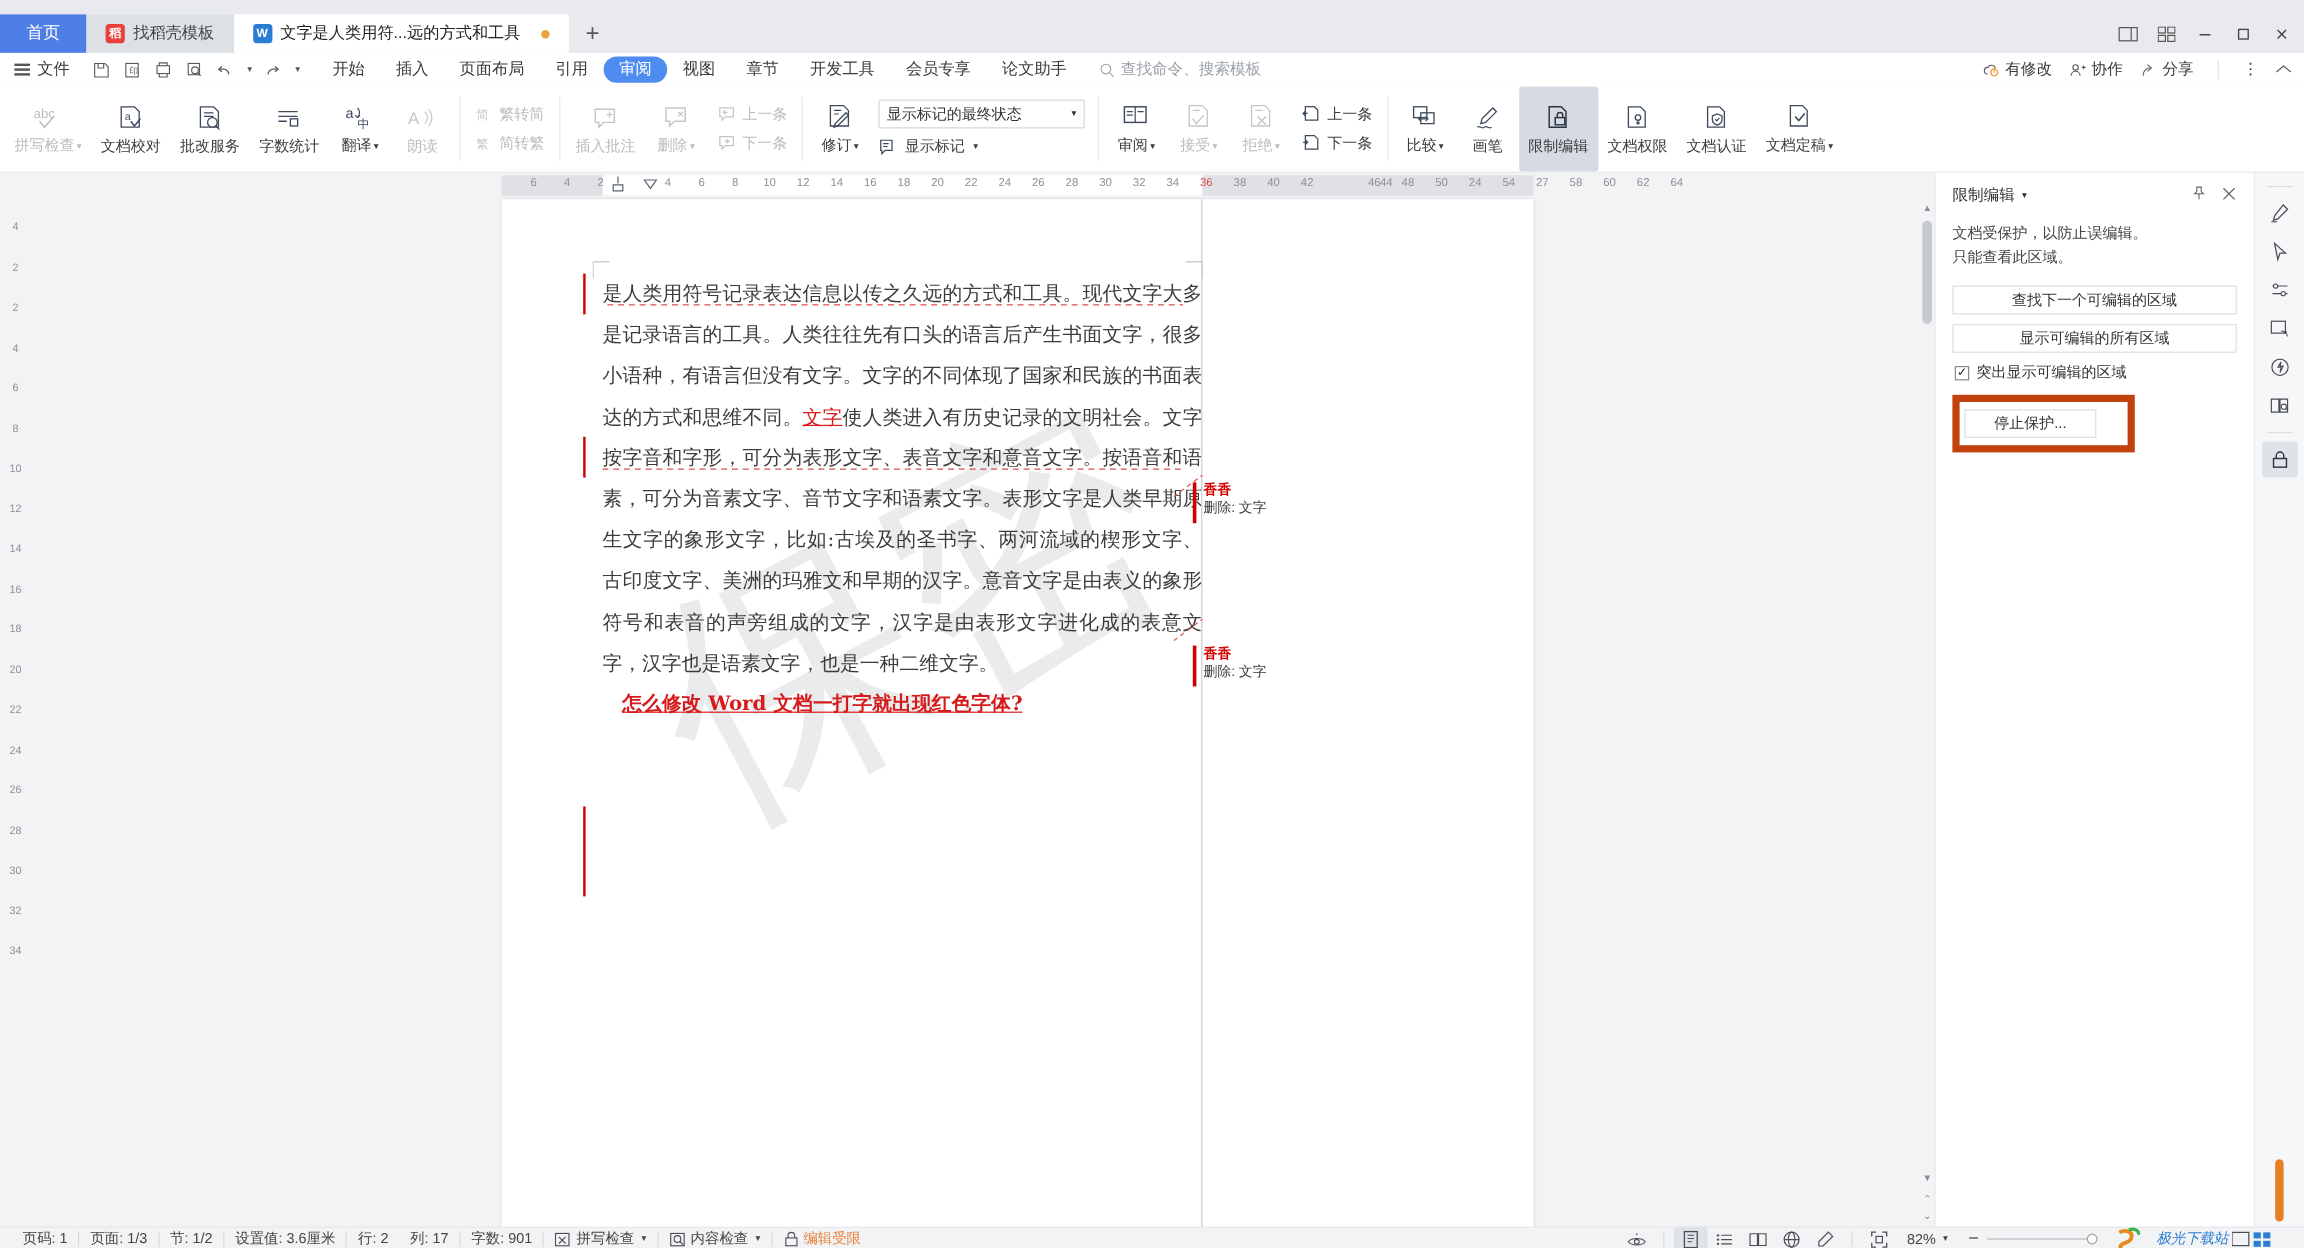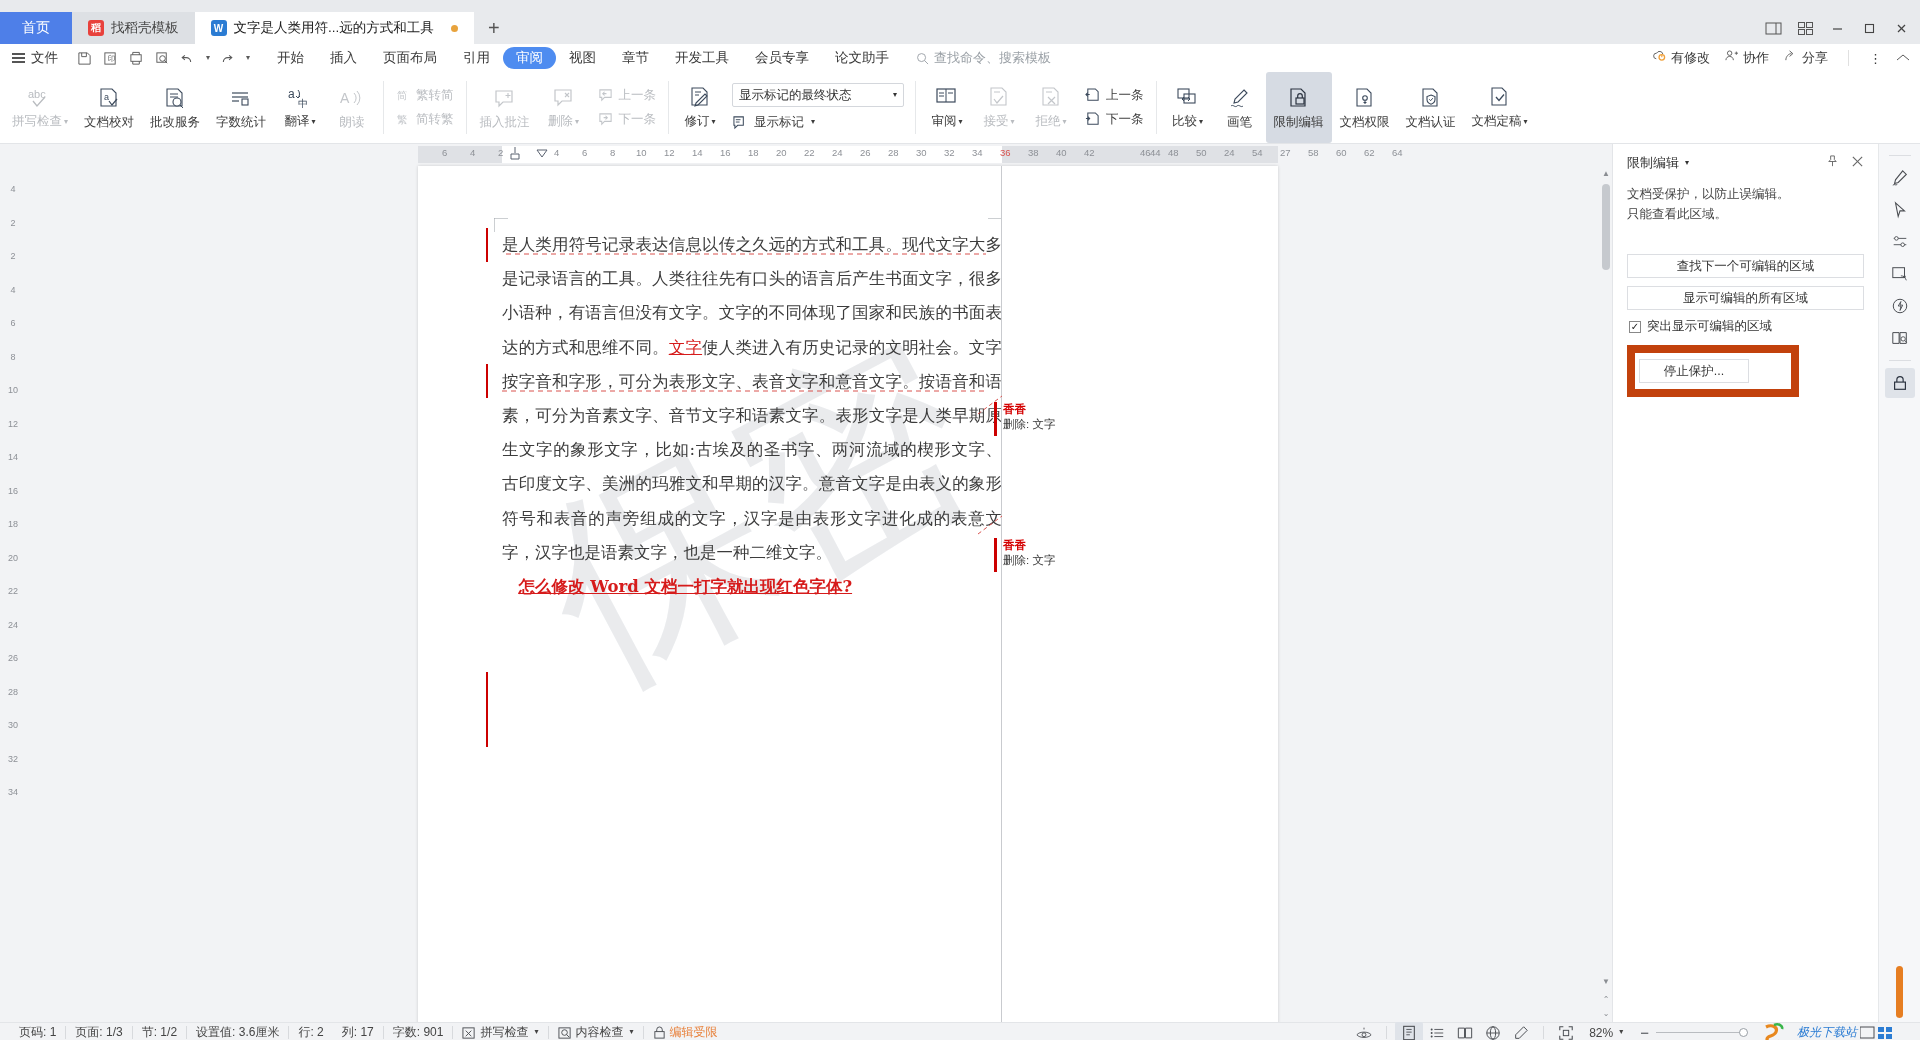--- a/index.html
+++ b/index.html
@@ -29,21 +29,21 @@
   .hamb{ display:inline-flex; flex-direction:column; gap:2.5px; }
   .hamb i{ display:block; width:13px;height:1.6px;background:#555; }
   .qat{ display:flex;align-items:center;gap:2px; padding:0 6px; }
   .qbtn{ width:24px;height:22px;display:flex;align-items:center;justify-content:center;color:#5a5a5a;}
   .vsep{ width:1px;height:16px;background:#e0e0e0;margin:0 6px; }
   .menutabs{ display:flex; align-items:center; gap:0; margin-left:4px;}
   .mtab{ padding:2px 13px; border-radius:11px; font-size:13.5px; color:#3a3a3a; line-height:18px;}
   .mtab.sel{ background:#4e8cf0; color:#fff; }
   .msearch{ display:flex;align-items:center;gap:5px;margin-left:14px;color:#9aa0a6;font-size:13px;}
   .menubar-right{ margin-left:auto; display:flex; align-items:center; gap:14px; padding-right:10px; font-size:13px; color:#3a3a3a;}
-  .mr-item{ display:flex;gap:4px; }
+  .mr-item{ display:flex;align-items:center;gap:4px; }
   
   .ribbon{ height:72px; background:#fff; display:flex; align-items:stretch; border-bottom:1px solid #e3e5e8; padding-left:4px; }
   .grp{ display:flex; align-items:stretch; }
   .gsep{ width:1px; background:#e6e8ea; margin:9px 5px; }
   .ritem{ display:flex; flex-direction:column; align-items:center; justify-content:center; padding:4px 8px; min-width:52px; color:#3c3c3c; font-size:12.5px; gap:3px;}
   .ritem.dis{ color:#b9bcc0; }
   .ritem.selected{ background:#d6dbe3; border-radius:3px; }
   .ritem .ico{ height:26px;display:flex;align-items:center;justify-content:center; }
   .ritem .lbl{ white-space:nowrap; line-height:14px;}
   .caret{ font-size:8px; margin-left:2px; position:relative; top:-1px;}
@@ -80,26 +80,26 @@
   .balloon .what{ color:#3a3a3a; font-size:11.5px; padding-left:9px; line-height:15px; }
   .leader{ position:absolute; border-top:1px dashed #d9534f; }
   .vscroll{ position:absolute; right:0; top:0; width:12px; height:100%; background:#f2f3f5; }
   .vscroll .thumb{ position:absolute; left:2px; top:22px; width:8px; height:86px; background:#c6c9ce; border-radius:4px;}
   .vscroll .arr{ position:absolute; left:0; width:12px; height:14px; display:flex;align-items:center;justify-content:center;font-size:8px;color:#8a8d92;}
   
   .rpanel{ width:266px; background:#fff; border-left:1px solid #e3e5e8; padding:10px 14px; position:relative;}
   .rp-head{ display:flex; align-items:center; font-size:13px; color:#333; margin-bottom:12px;}
   .rp-head .t{ flex:1; display:flex; align-items:center; gap:4px;}
   .rp-head .ic{ color:#666; margin-left:12px; font-size:13px;}
-  .rp-text{ font-size:12.5px; color:#444; line-height:20px; margin-bottom:30px;}
+  .rp-text{ font-size:12.5px; color:#444; line-height:20px; margin-bottom:14px;}
   .rp-btn{ width:100%; height:24px; border:1px solid #dcdee2; background:#fff; font-size:12.5px; color:#333;
            display:flex;align-items:center;justify-content:center; margin-bottom:8px;}
   .rp-check{ display:flex; align-items:center; gap:6px; font-size:12.5px; color:#333; margin:4px 0 10px 2px;}
   .cbox{ width:12px;height:12px;border:1px solid #888;background:#fff;display:flex;align-items:center;justify-content:center;font-size:10px;color:#222;}
-  .hl-box{ border:8px solid #c2410c; padding:6px 6px 6px 4px; width:172px; }
+  .hl-box{ border:6px solid #c2410c; padding:6px 6px 6px 4px; width:152px; }
   .hl-box .rp-btn{ width:110px; margin:0; }
   
   .rail{ width:42px; background:#f6f7f9; border-left:1px solid #e6e8ea; display:flex; flex-direction:column; align-items:center; padding-top:6px; gap:2px;}
   .railitem{ width:30px;height:30px;display:flex;align-items:center;justify-content:center;color:#4a4d52;border-radius:3px;}
   .railitem.sel{ background:#dfe3e9; }
   .railsep{ width:22px;height:1px;background:#dcdee2;margin:5px 0;}
   
   .status{ height:20px; background:#f2f3f5; border-top:1px solid #e3e5e8; display:flex; align-items:center;
            padding:0 10px; font-size:12px; color:#444; gap:0; }
   .st{ padding:0 9px; display:flex; align-items:center; gap:4px; white-space:nowrap;}

